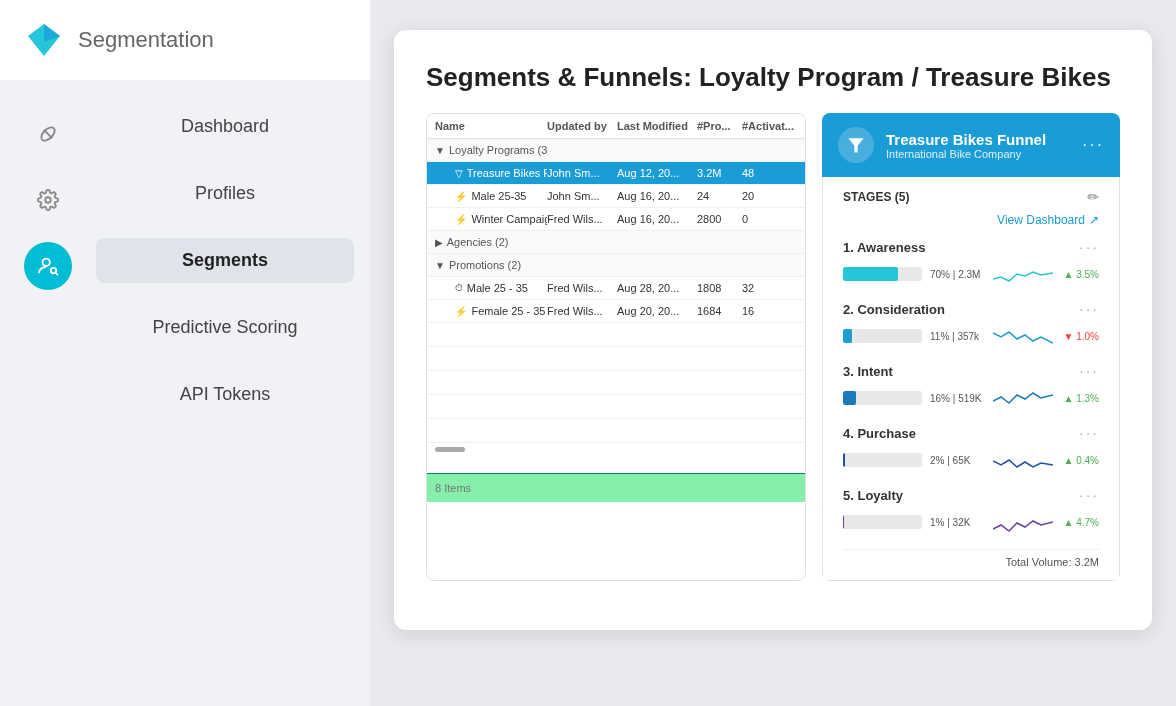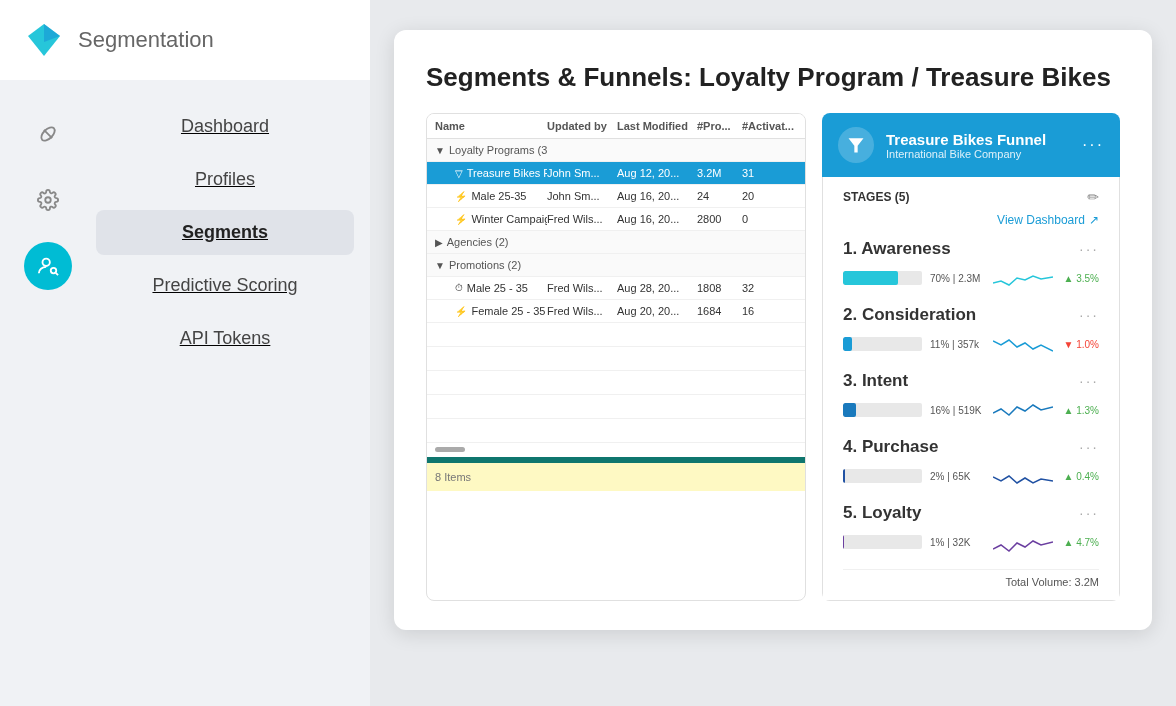--- a/index.html
+++ b/index.html
@@ -127,22 +127,23 @@
 
     .empty-row {
       height: 24px;
       border-bottom: 1px solid #f0f0f0;
     }
 
     .table-footer {
       padding: 8px;
       font-size: 11px;
       color: #777;
-      background: #fef9c3;
-      border-top: 6px solid #0f766e;
+      background: #86efac;
+      border-top: 1px solid #0f766e;
+      margin-top: 16px;
     }
 
     
     .funnel-panel {
       border-radius: 8px;
       overflow: hidden;
       font-size: 12px;
     }
 
     .funnel-header {
@@ -225,21 +226,21 @@
     }
 
     .stage-top {
       display: flex;
       align-items: center;
       justify-content: space-between;
       margin-bottom: 4px;
     }
 
     .stage-name {
-      font-size: 17px;
+      font-size: 13px;
       font-weight: 600;
       color: #333;
     }
 
     .stage-more {
       color: #aaa;
       font-size: 14px;
       letter-spacing: 2px;
       cursor: pointer;
     }
@@ -346,23 +347,22 @@
       flex-direction: column;
       align-items: center;
       gap: 18px;
       padding-top: 10px;
     }
 
     .nav-col {
       flex: 1;
       display: flex;
       flex-direction: column;
-      gap: 4px;
+      gap: 18px;
       padding-top: 4px;
-      text-decoration: underline;
     }
 
     .right-col {
       flex: 1;
       display: flex;
       align-items: flex-start;
       justify-content: flex-start;
       padding: 30px 24px;
       overflow: hidden;
     }
@@ -447,21 +447,21 @@
           </div>
 
           <div class="table-row highlighted indented">
             <div class="name-cell" style="padding-left:20px">
               <span class="row-icon">▽</span>
               <span>Treasure Bikes Funnel</span>
             </div>
             <div>John Sm...</div>
             <div>Aug 12, 20...</div>
             <div>3.2M</div>
-            <div>31</div>
+            <div>48</div>
           </div>
 
           <div class="table-row indented">
             <div class="name-cell" style="padding-left:20px">
               <span class="row-icon">⚡</span>
               <span>Male 25-35</span>
             </div>
             <div>John Sm...</div>
             <div>Aug 16, 20...</div>
             <div>24</div>

